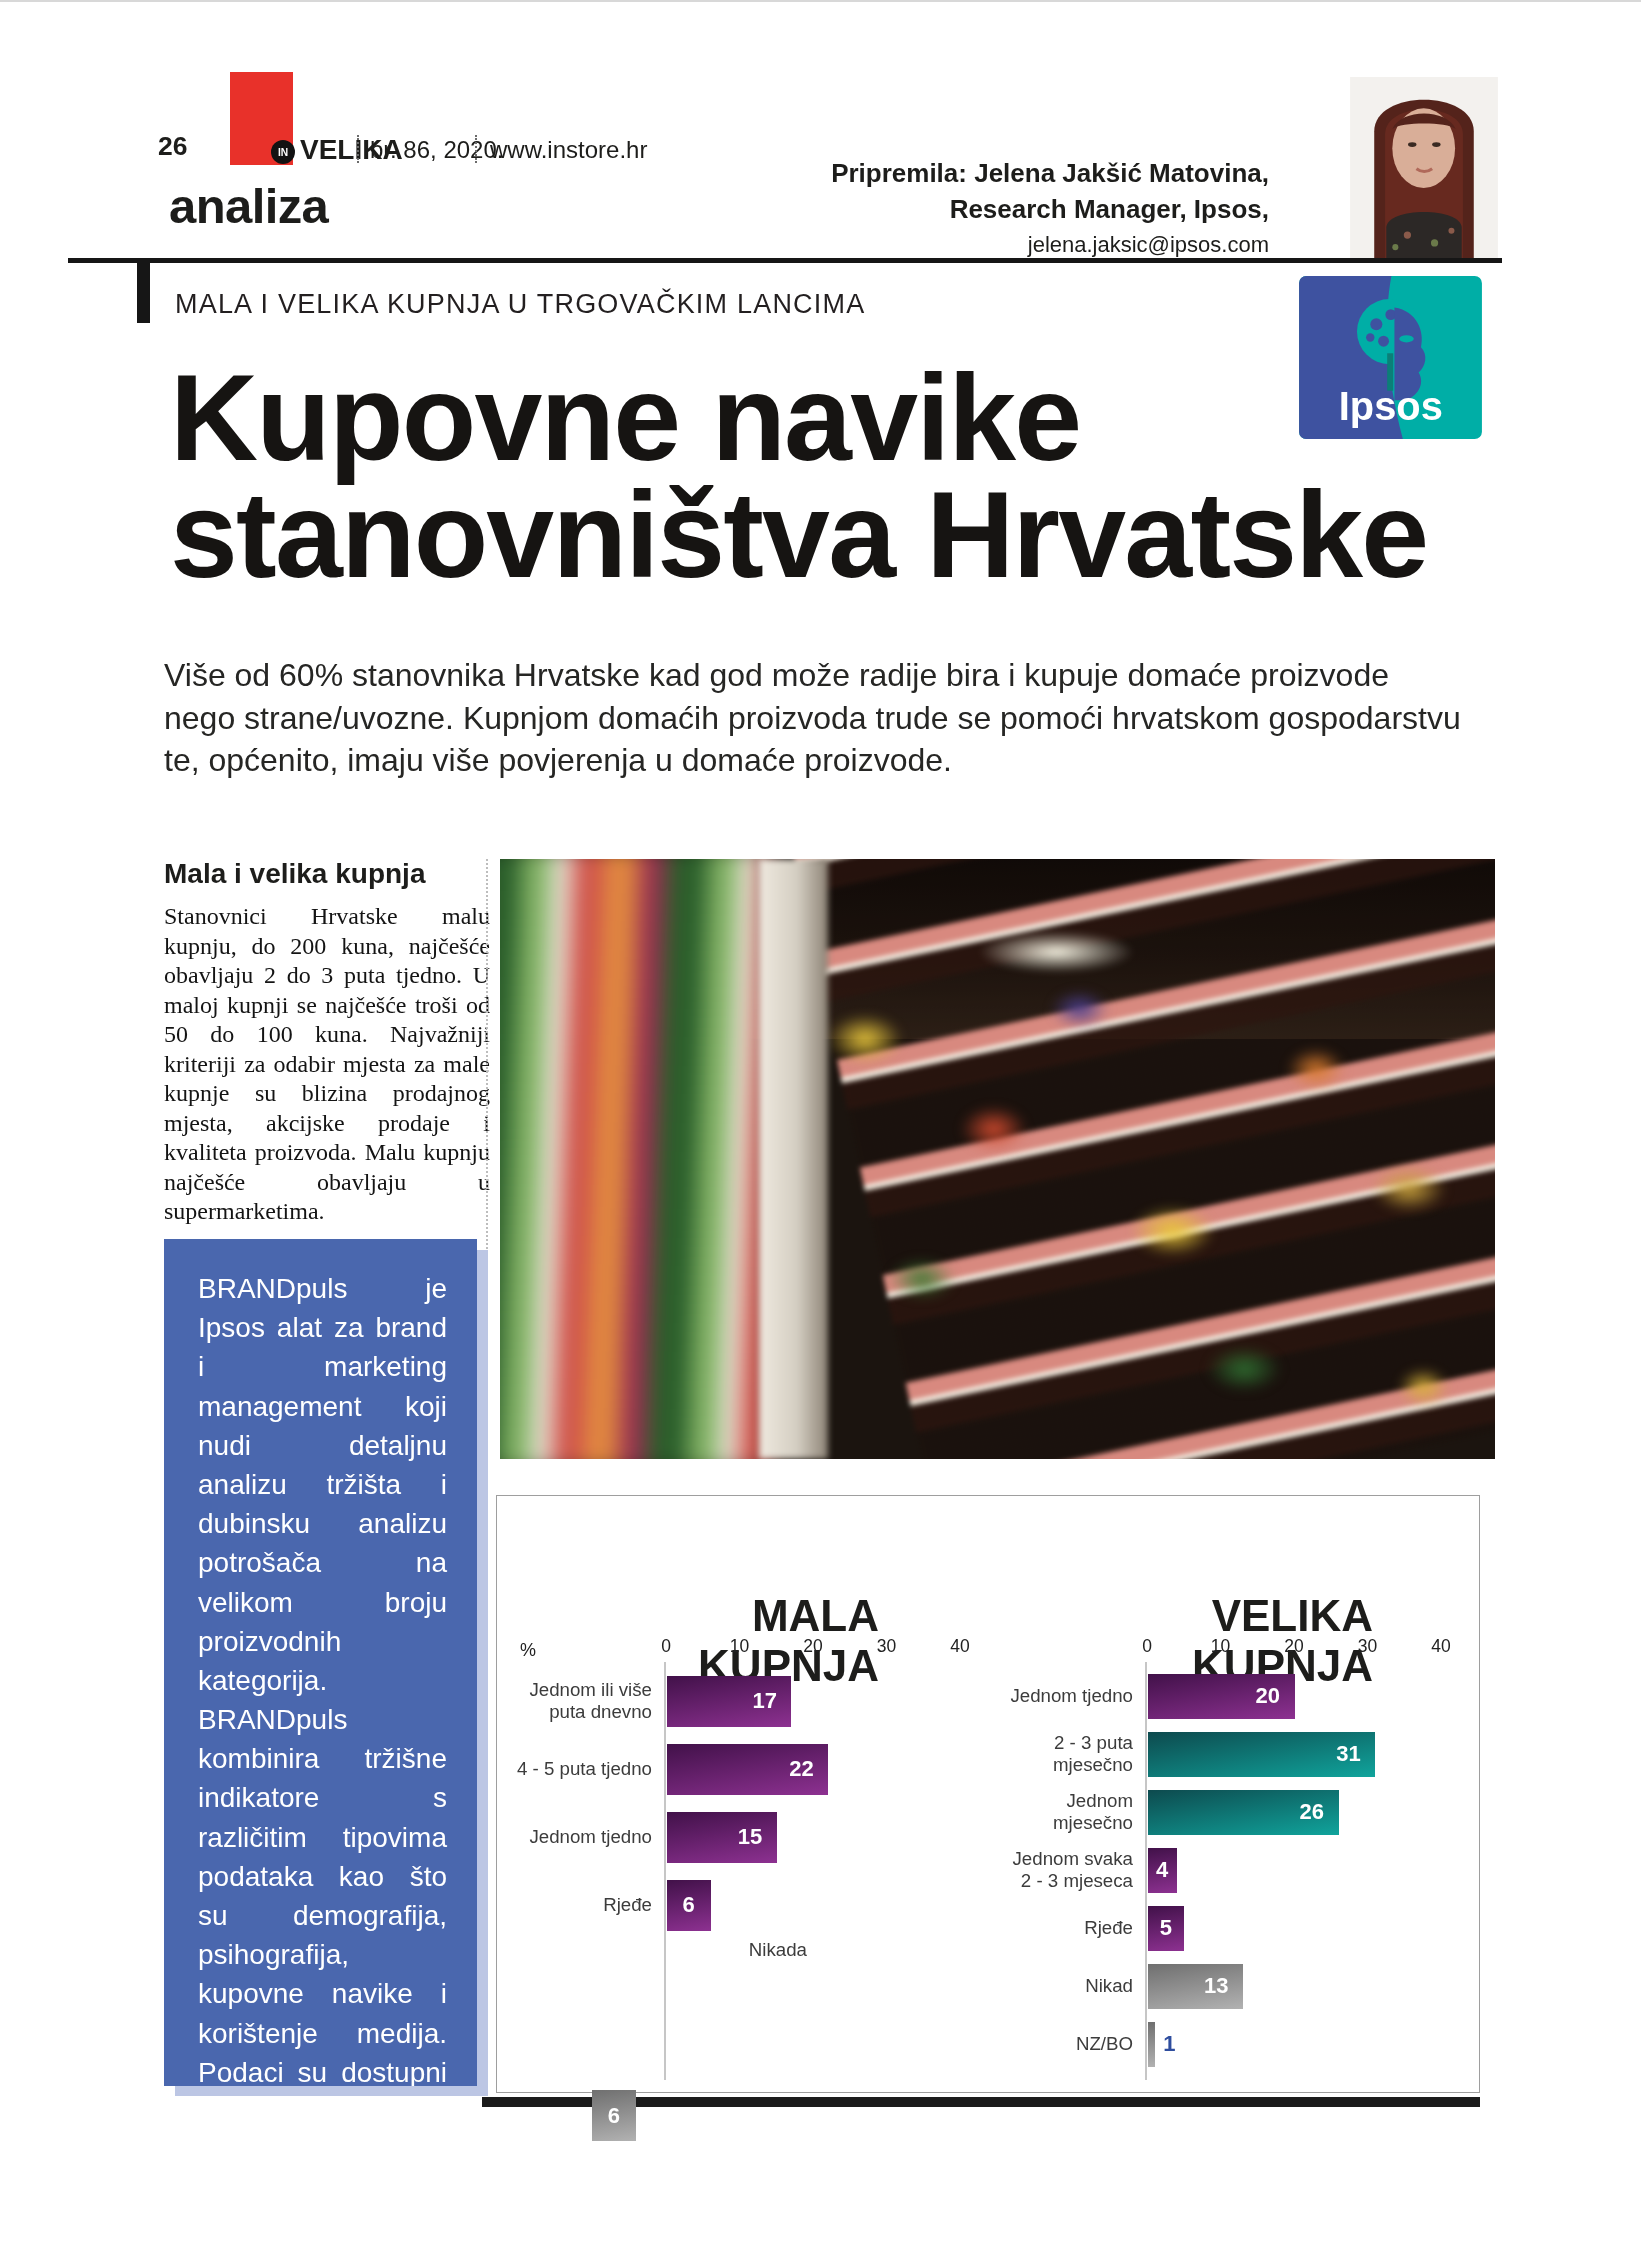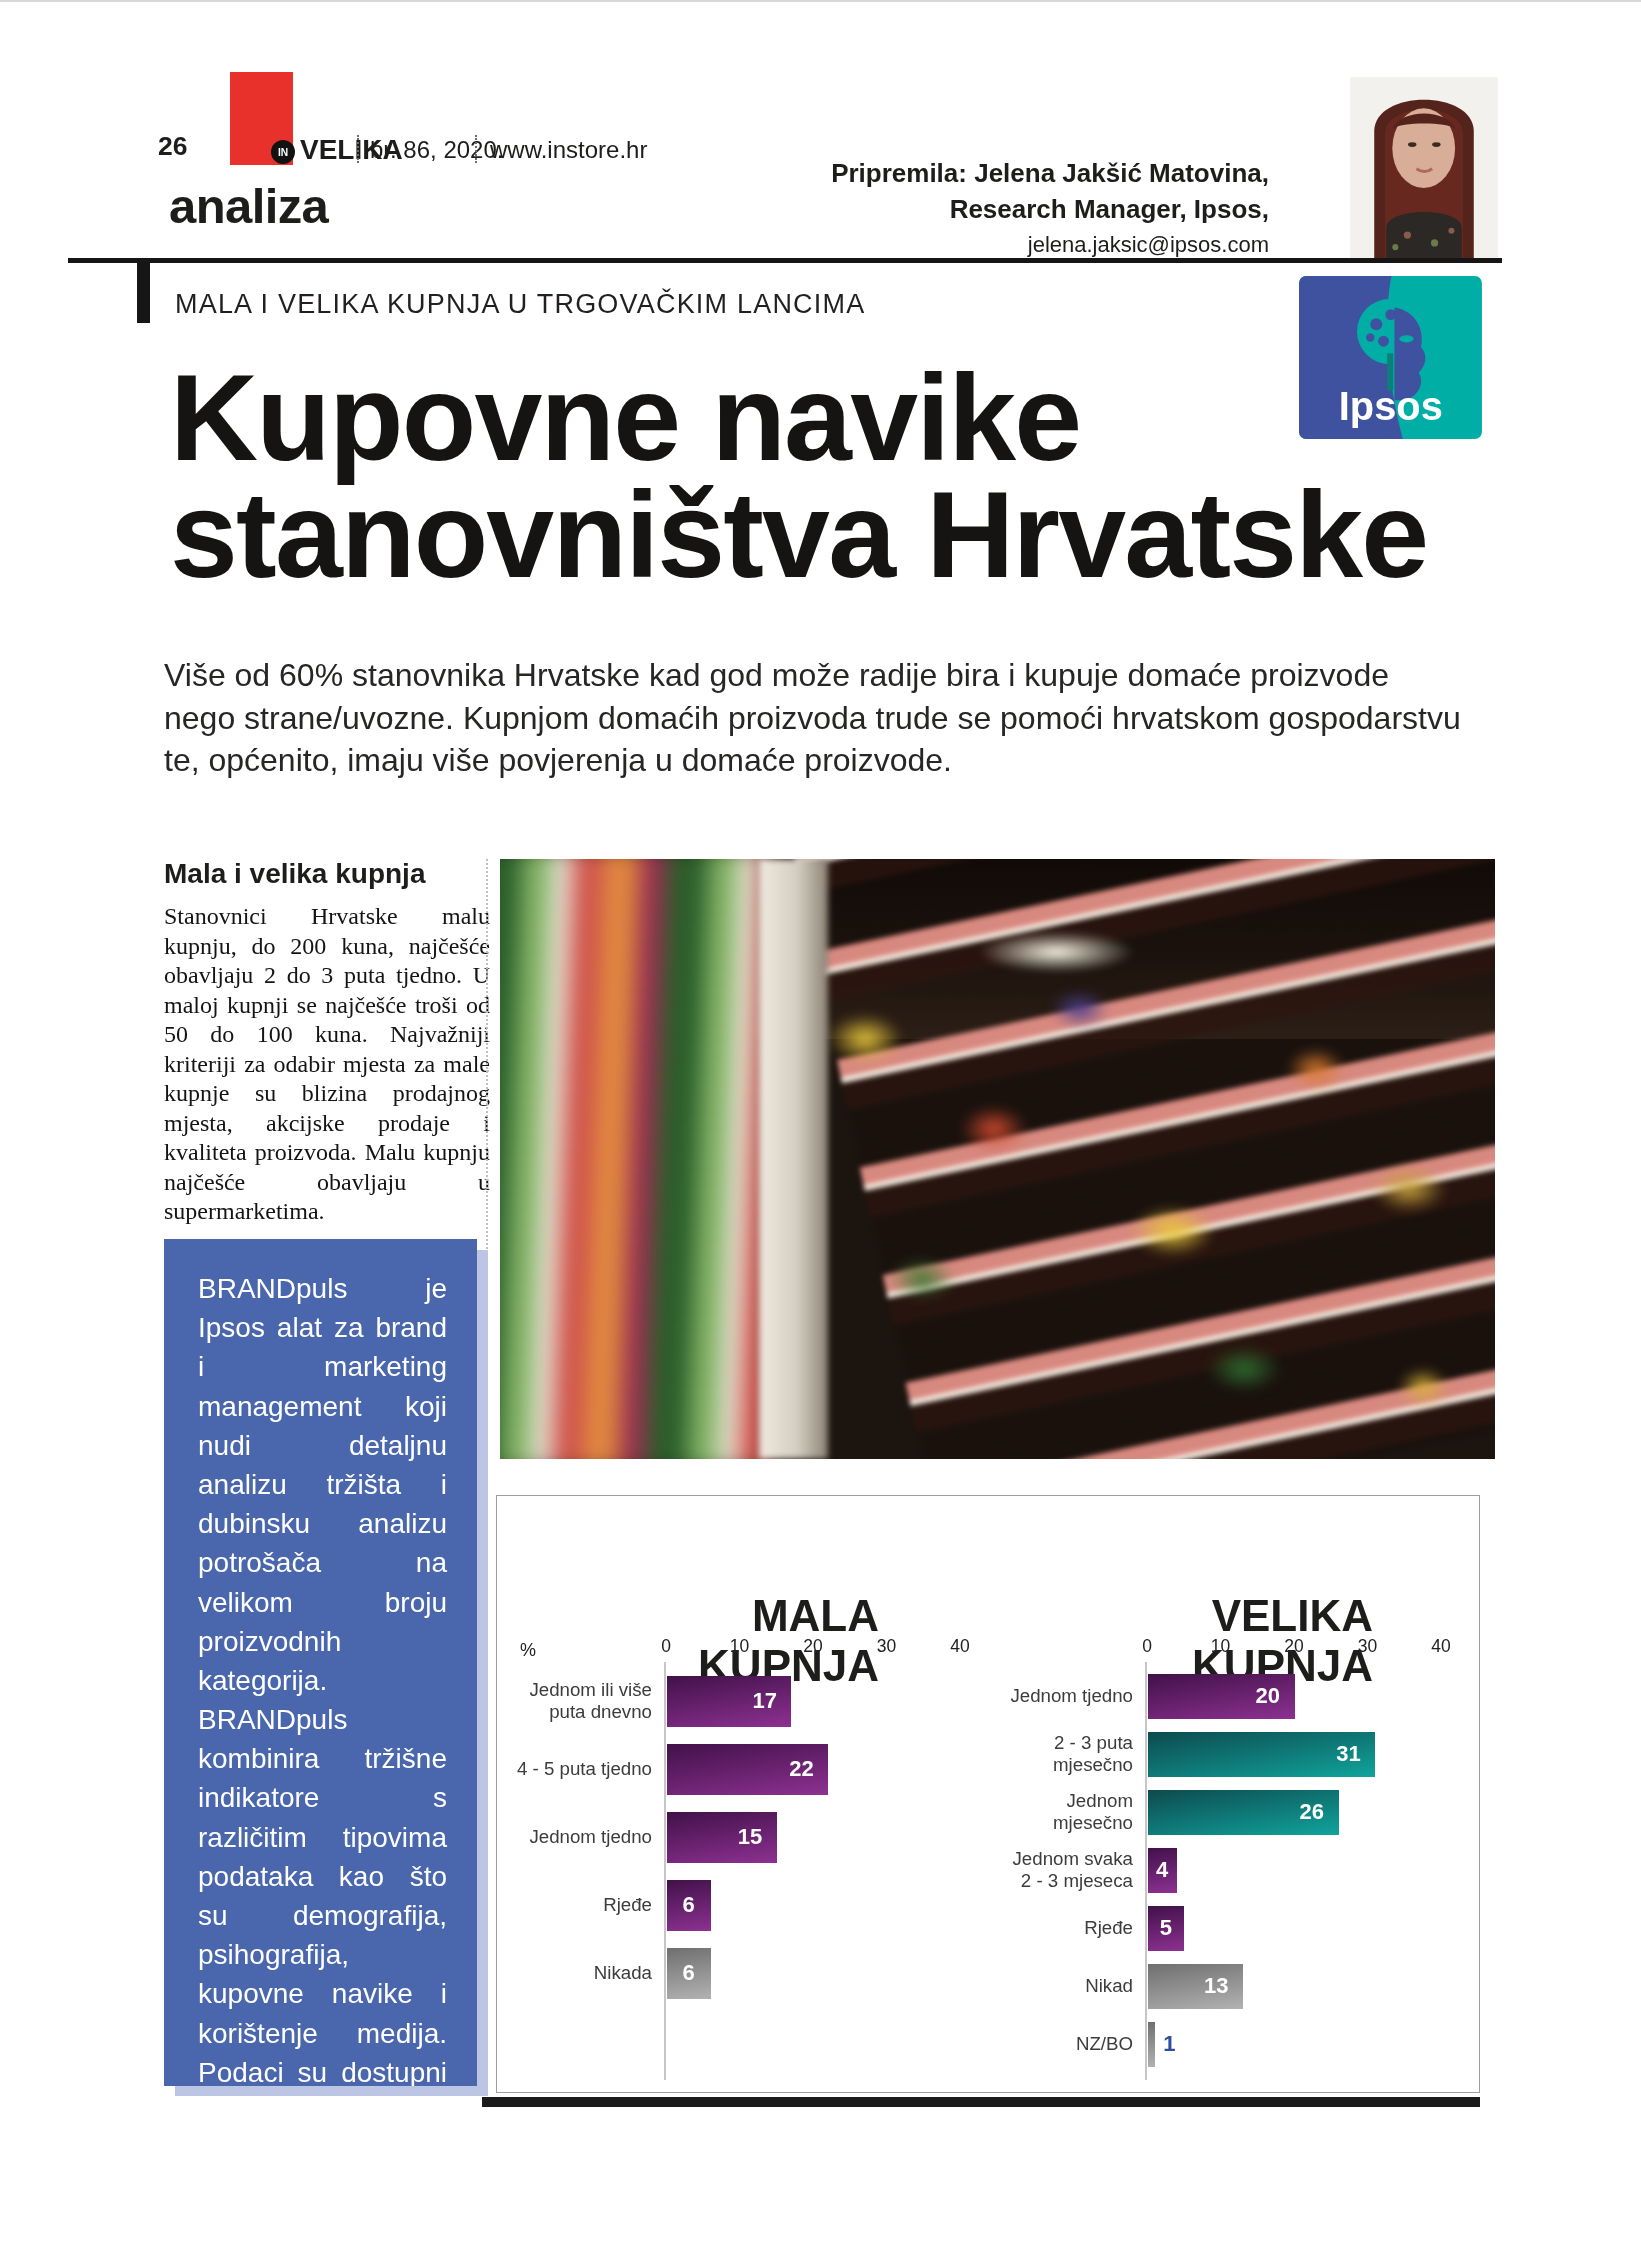--- a/index.html
+++ b/index.html
@@ -236,21 +236,21 @@
         </div>
       </div>
       <div class="crow" style="height: 68px;">
         <div class="clabel">Rjeđe</div>
         <div class="bararea">
           <div class="bar" style="height: 51px; width: 15%; background: linear-gradient(170deg, rgb(65, 17, 73) 0%, rgb(141, 49, 145) 100%);">
             <span class="val centered" style="color: rgb(255, 255, 255);">6</span>
           </div>
         </div>
       </div>
-      <div class="crow" style="height: 68px;">
+      <div class="crow" style="height: 68px; flex-direction: column;">
         <div class="clabel">Nikada</div>
         <div class="bararea">
           <div class="bar" style="height: 51px; width: 15%; background: linear-gradient(170deg, rgb(111, 111, 111) 0%, rgb(178, 178, 178) 100%);">
             <span class="val centered" style="color: rgb(255, 255, 255);">6</span>
           </div>
         </div>
       </div>
     </div>
   <div class="abs rows" style="left:982px;">
       <div class="crow" style="height: 58px;">

